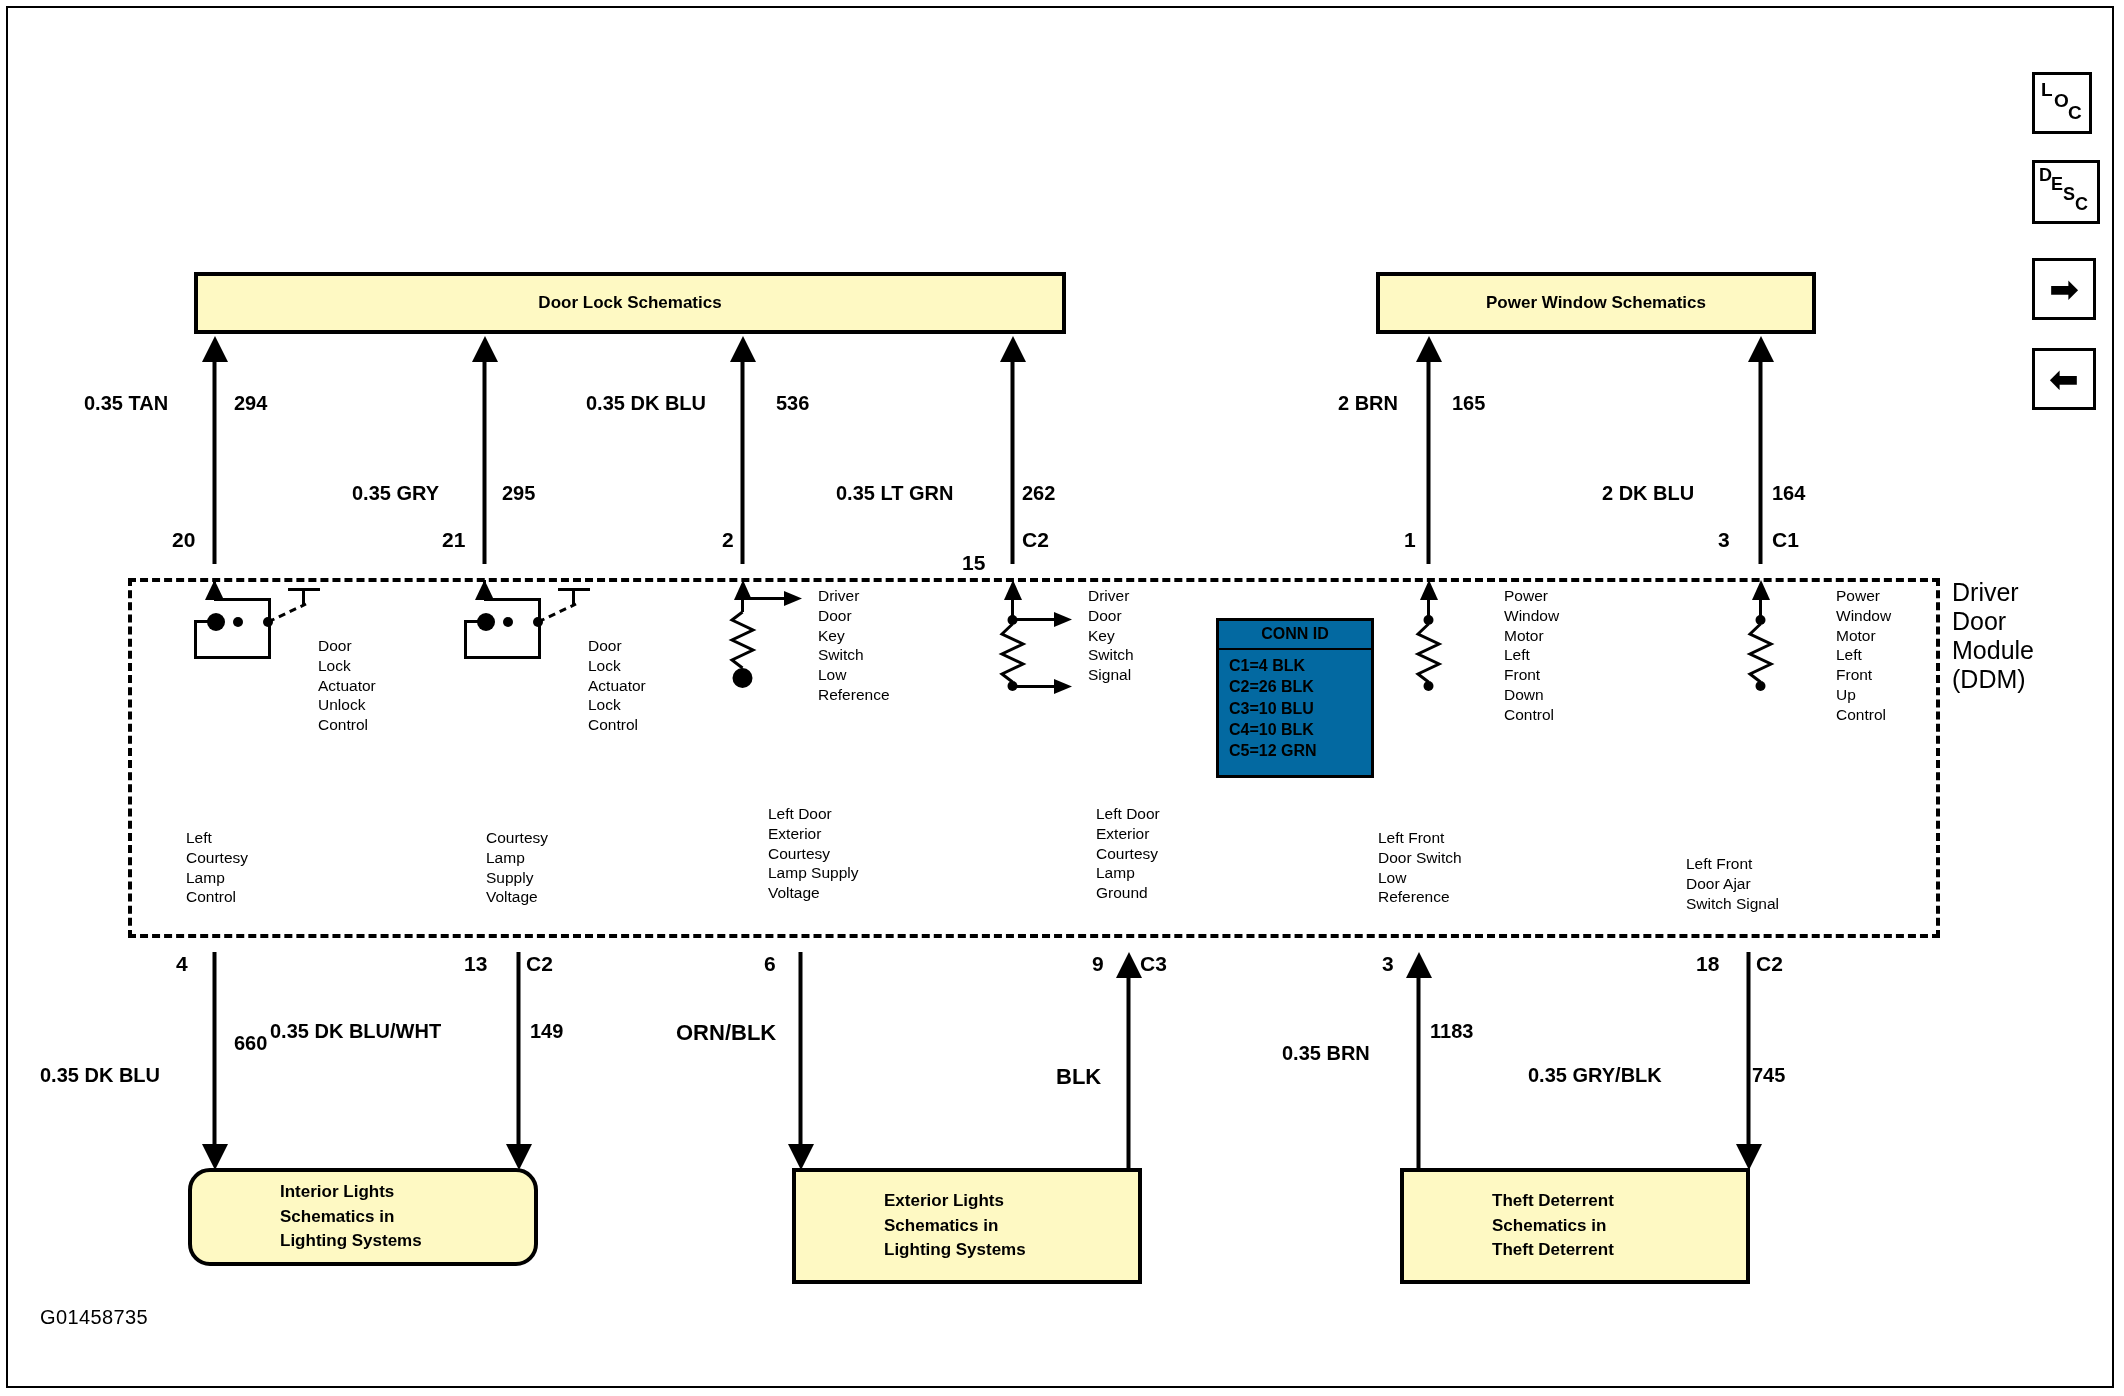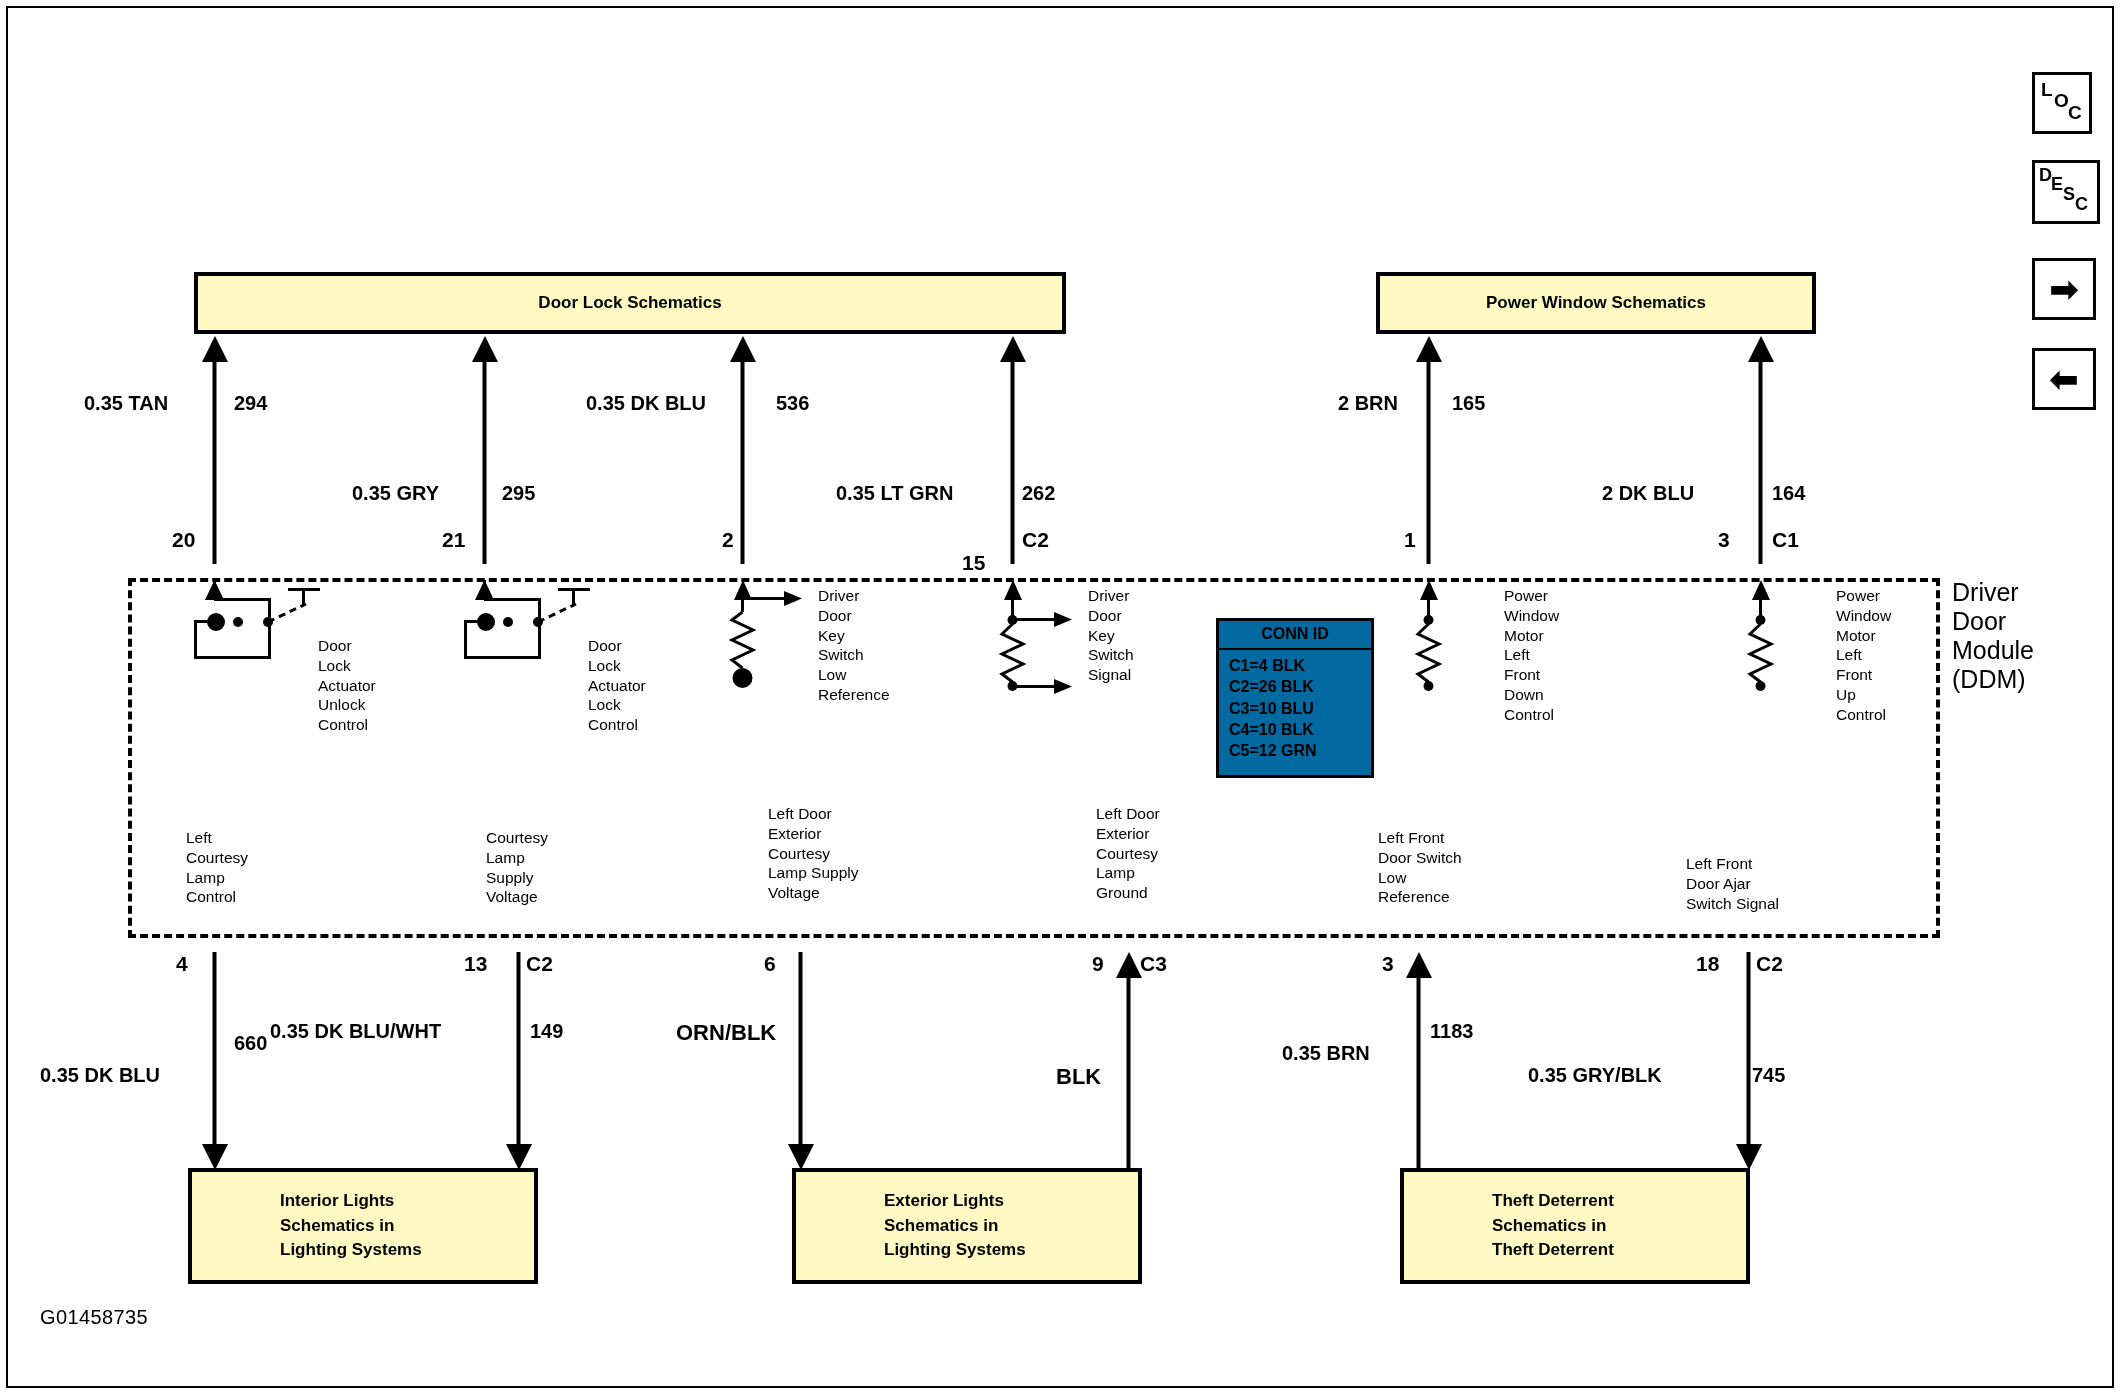--- a/index.html
+++ b/index.html
@@ -460,21 +460,21 @@
 
   <svg class="fig" style="left:1734px; top:952px;" width="30" height="218">
     <rect x="12.5" y="0" width="4" height="196" fill="#000"></rect>
     <polygon points="15,218 2,192 28,192" fill="#000"></polygon>
   </svg>
   <div class="abs pin" style="left:1696px; top:952px;">18</div>
   <div class="abs conn" style="left:1756px; top:952px;">C2</div>
   <div class="abs wirelbl" style="left:1528px; top:1064px;">0.35 GRY/BLK</div>
   <div class="abs wirelbl" style="left:1752px; top:1064px;">745</div>
 
-  <div class="abs refblock left-al" style="left:188px; top:1168px; width:350px; height:116px;">
+  <div class="abs refblock left-al" style="left:188px; top:1168px; width:350px; height:98px;border-radius:22px;">
     <div>
       <div>Interior Lights</div>
       <div>Schematics in</div>
       <div>Lighting Systems</div>
     </div>
   </div>
 
   <div class="abs refblock left-al" style="left:792px; top:1168px; width:350px; height:116px;">
     <div>
       <div>Exterior Lights</div>

